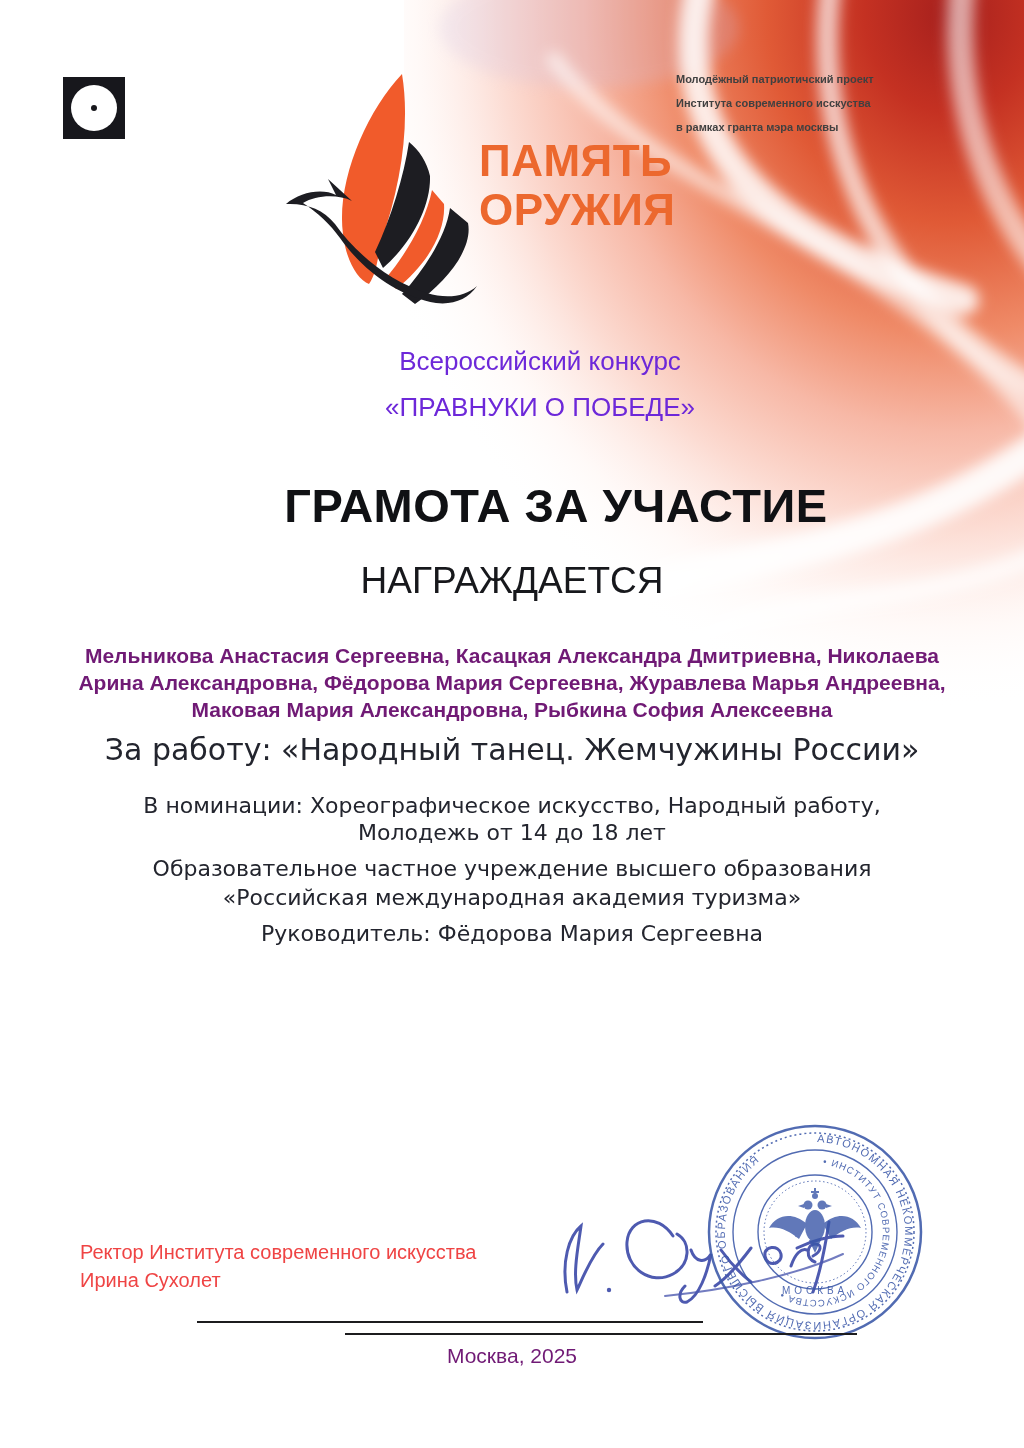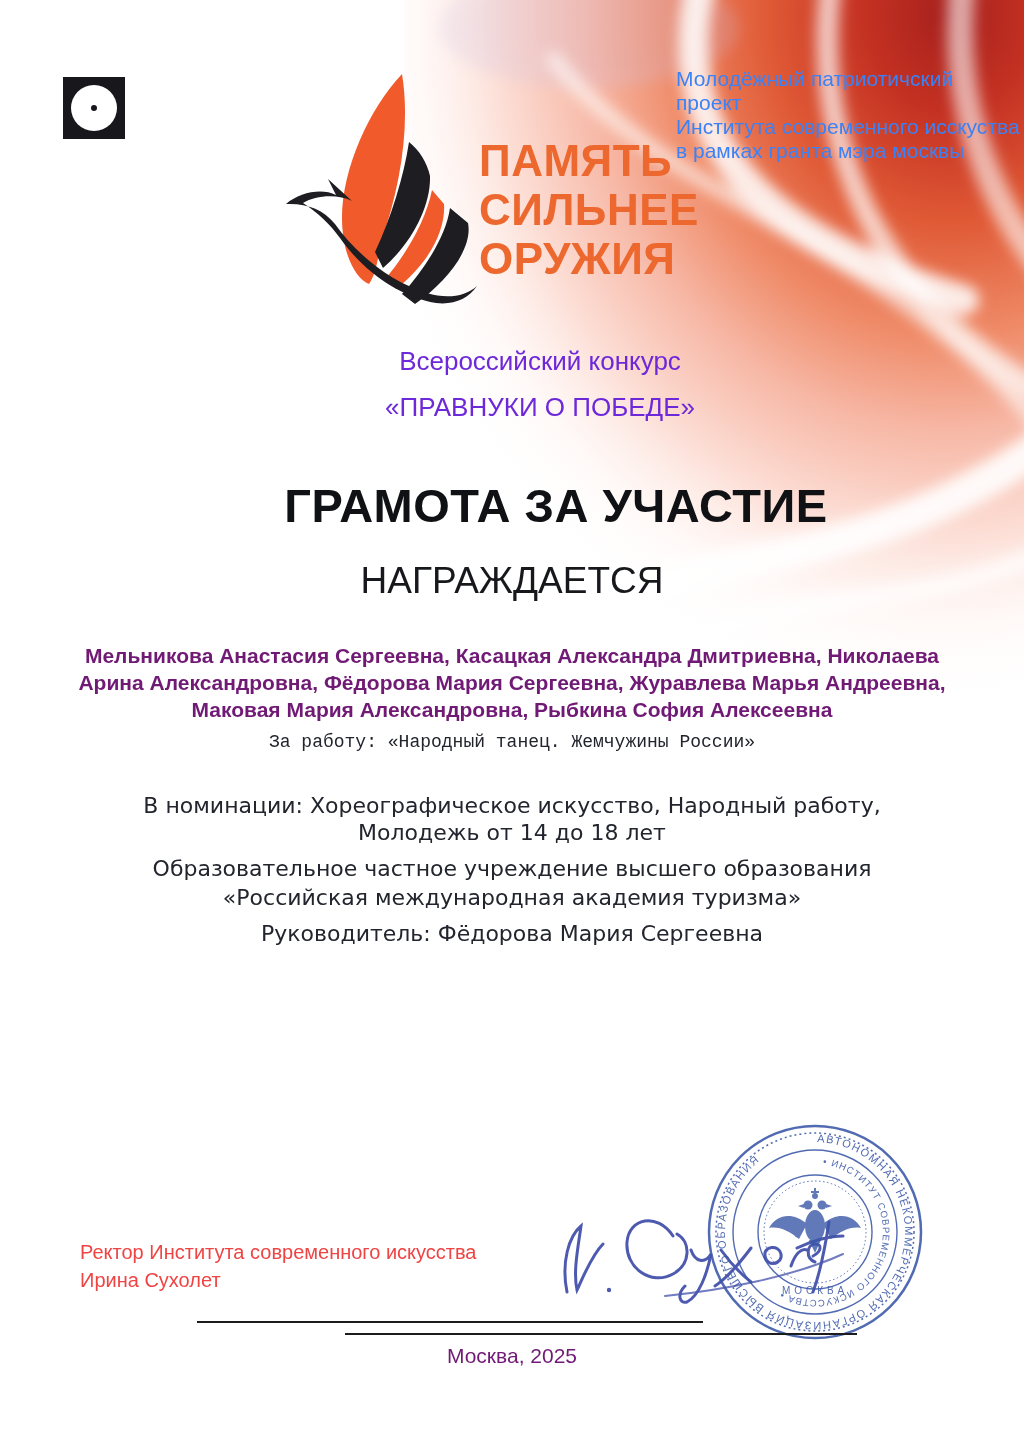--- a/index.html
+++ b/index.html
@@ -10,31 +10,31 @@
     font-family:"Liberation Sans",sans-serif;color:#1a1a1c;
   }
   .abs{position:absolute;}
   .center{left:0;width:100%;text-align:center;}
 
   
   .logo-box{left:63px;top:77px;width:62px;height:62px;background:#17171c;}
   .logo-circle{position:absolute;left:8px;top:8px;width:46px;height:46px;border-radius:50%;background:#ffffff;}
   .logo-dot{position:absolute;left:28px;top:28px;width:6px;height:6px;border-radius:50%;background:#17171c;}
   .inst-name{left:128px;top:71px;font-size:19px;line-height:24px;font-weight:bold;color:#3d3d42;letter-spacing:0.4px;}
-  .note{left:676px;top:67px;font-size:21px;line-height:24px;font-weight:normal;color:#3b82f6;}
+  .note{left:676px;top:67px;font-size:11px;line-height:24px;font-weight:bold;color:#404040;}
   .memory-title{left:479px;top:136px;font-size:44px;line-height:49px;font-weight:bold;color:#ec682e;letter-spacing:0.5px;}
 
   
   .contest{top:338px;font-size:26px;line-height:46px;color:#6d28d9;margin-left:28px;}
   .award-title{top:478px;font-size:47px;font-weight:bold;letter-spacing:0.5px;color:#101114;margin-left:44px;}
   .award-sub{top:560px;font-size:37px;color:#17181c;}
 
   .recipients{top:642px;left:72px;width:880px;text-align:center;font-size:21px;line-height:27px;font-weight:bold;color:#701a75;}
   .bodyline{font-family:"DejaVu Sans","Liberation Sans",sans-serif;color:#23252e;}
-  .work{top:732px;font-size:18px;font-family:Liberation Mono, monospace;}
+  .work{top:732px;font-size:30px;}
   .nomination{top:792px;font-size:22px;line-height:27px;}
   .organization{top:854px;font-size:22px;line-height:29px;}
   .supervisor{top:921px;font-size:22px;}
 
   
   .rector{left:80px;top:1238px;width:450px;text-align:left;font-size:20px;line-height:28px;color:#ef4444;}
   .sig-line{position:absolute;height:2px;background:#1c1c1e;}
   .sig-line-1{left:197px;top:1321px;width:506px;}
   .sig-line-2{left:345px;top:1333px;width:512px;}
   .city{top:1344px;font-size:21px;color:#701a75;}
@@ -88,21 +88,20 @@
   <svg class="abs" style="left:278px;top:52px;" width="210" height="268" viewBox="0 0 210 268" aria-hidden="true">
     <path d="M124,22 C88,60 58,130 65,182 C68,209 80,228 91,232 C98,222 100,207 102,193 C124,132 132,70 124,22 Z" fill="#f15b2b"></path>
     <path d="M131,90 C126,124 113,166 97,200 L105,216 C135,190 153,153 152,124 C149,110 141,98 131,90 Z" fill="#1d1d22"></path>
     <path d="M154,138 C148,168 129,201 108,226 L118,237 C149,213 168,180 166,152 L154,138 Z" fill="#f15b2b"></path>
     <path d="M172,156 C168,184 147,217 124,242 L137,252 C170,229 195,196 190,171 L172,156 Z" fill="#1d1d22"></path>
     <path d="M8,152 C22,140 44,136 58,143 L50,127 L74,149 C60,142 38,143 25,151 C40,161 52,172 62,186 C86,220 122,245 158,251 C176,253 190,247 199,234 C187,245 168,247 149,241 C113,230 79,203 57,172 C45,157 28,151 8,152 Z" fill="#1d1d22"></path>
   </svg>
 
   <div class="abs memory-title">
     <div>ПАМЯТЬ</div>
-    <div>СИЛЬНЕЕ</div>
     <div>ОРУЖИЯ</div>
   </div>
 
   <div class="abs center contest">
     <div>Всероссийский конкурс</div>
     <div>«ПРАВНУКИ О ПОБЕДЕ»</div>
   </div>
 
   <div class="abs center award-title">ГРАМОТА ЗА УЧАСТИЕ</div>
   <div class="abs center award-sub">НАГРАЖДАЕТСЯ</div>

